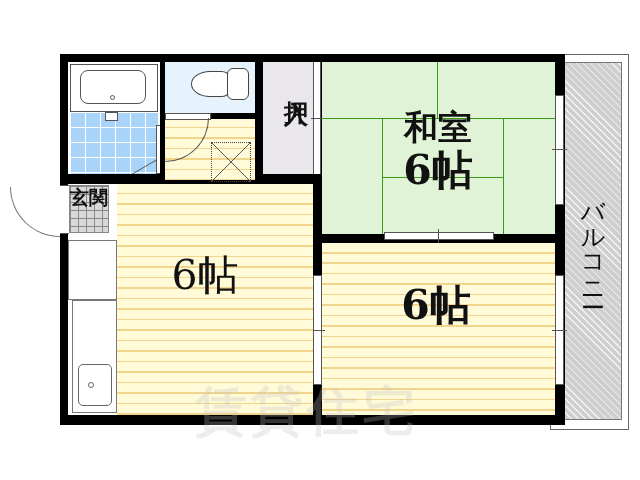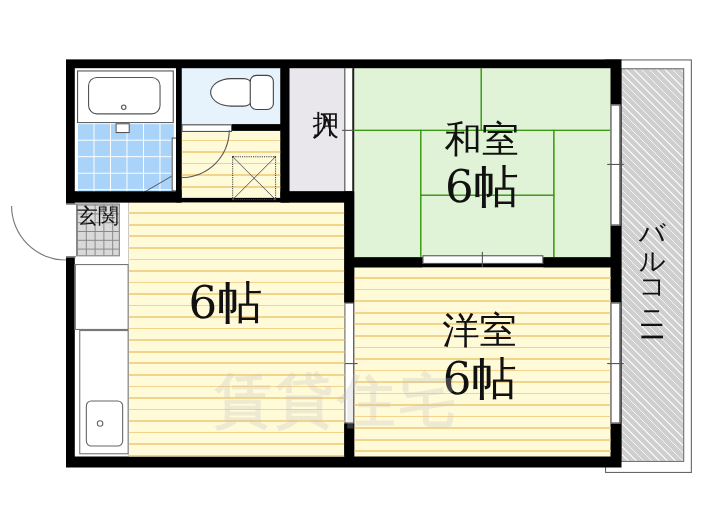--- a/index.html
+++ b/index.html
@@ -4,25 +4,25 @@
   <style>
     html, body { margin: 0; padding: 0; background: #ffffff; }
     body { width: 640px; height: 480px; position: relative; overflow: hidden; font-family: "DejaVu Sans", sans-serif; }
     .abs { position: absolute; box-sizing: border-box; }
     .wall { background: #000; }
     .lines-yellow {
       background-color: #fffbd9;
       background-image: repeating-linear-gradient(to bottom, transparent 0px, transparent 9px, #f3d48c 9px, #f3d48c 10.5px);
     }
     .room-label { position: absolute; text-align: center; color: #111; line-height: 1.15; }
-    .label-jp { font-family: "DejaVu Sans", sans-serif; font-size: 34px; }
+    .label-jp { font-family: "DejaVu Sans", sans-serif; font-size: 34px; font-weight: bold; }
     .label-serif { font-family: "DejaVu Serif", serif; font-size: 41px; }
     .tatami { position: absolute; border: 1px solid #3a9a14; box-sizing: border-box; }
     .window { position: absolute; background: #fff; border: 1px solid #555; box-sizing: border-box; }
-    .watermark { position: absolute; color: rgba(190,190,190,0.28); font-size: 52px; font-weight: bold; letter-spacing: 4px; font-family: Liberation Mono, monospace; }
+    .watermark { position: absolute; color: rgba(190,190,190,0.28); font-size: 52px; font-weight: bold; letter-spacing: 4px; font-family: Liberation Mono, monospace; margin-top: 47px; }
   </style>
 </head>
 <body>
 
 <div class="abs" style="left:0;top:0;width:640px;height:480px;">
 
   <div class="abs" style="left:550px;top:54px;width:79px;height:376px;border:1.5px solid #666;background:#fff;"></div>
   <div class="abs" style="left:564px;top:62px;width:58px;height:358px;border:1px solid #777;background-color:#cfcfcf;background-image:repeating-linear-gradient(45deg, transparent 0px, transparent 4px, rgba(255,255,255,0.75) 4px, rgba(255,255,255,0.75) 5px);"></div>
   <div class="room-label" style="left:578px;top:185px;width:30px;font-size:24px;writing-mode:vertical-rl;line-height:30px;">バルコニー</div>
 
@@ -63,21 +63,20 @@
     <div>和室</div>
     <div class="label-serif">6帖</div>
   </div>
   <div class="window" style="left:555px;top:95px;width:9px;height:110px;"></div>
   <div class="abs" style="left:552px;top:149px;width:15px;height:1px;background:#555;"></div>
   <div class="window" style="left:384px;top:232px;width:110px;height:8px;"></div>
   <div class="abs" style="left:438px;top:229px;width:1px;height:14px;background:#555;"></div>
 
   <div class="abs lines-yellow" style="left:322px;top:243px;width:233px;height:172px;"></div>
   <div class="room-label label-jp" style="left:378px;top:282px;width:116px;">
-    <div>洋室</div>
     <div class="label-serif">6帖</div>
   </div>
   <div class="window" style="left:555px;top:275px;width:9px;height:110px;"></div>
   <div class="abs" style="left:552px;top:330px;width:15px;height:1px;background:#555;"></div>
   <div class="window" style="left:313px;top:275px;width:9px;height:110px;"></div>
   <div class="abs" style="left:310px;top:330px;width:15px;height:1px;background:#555;"></div>
 
   <div class="abs lines-yellow" style="left:117px;top:184px;width:196px;height:231px;"></div>
   <div class="room-label label-serif" style="left:150px;top:252px;width:110px;">
     <div>6帖</div>

